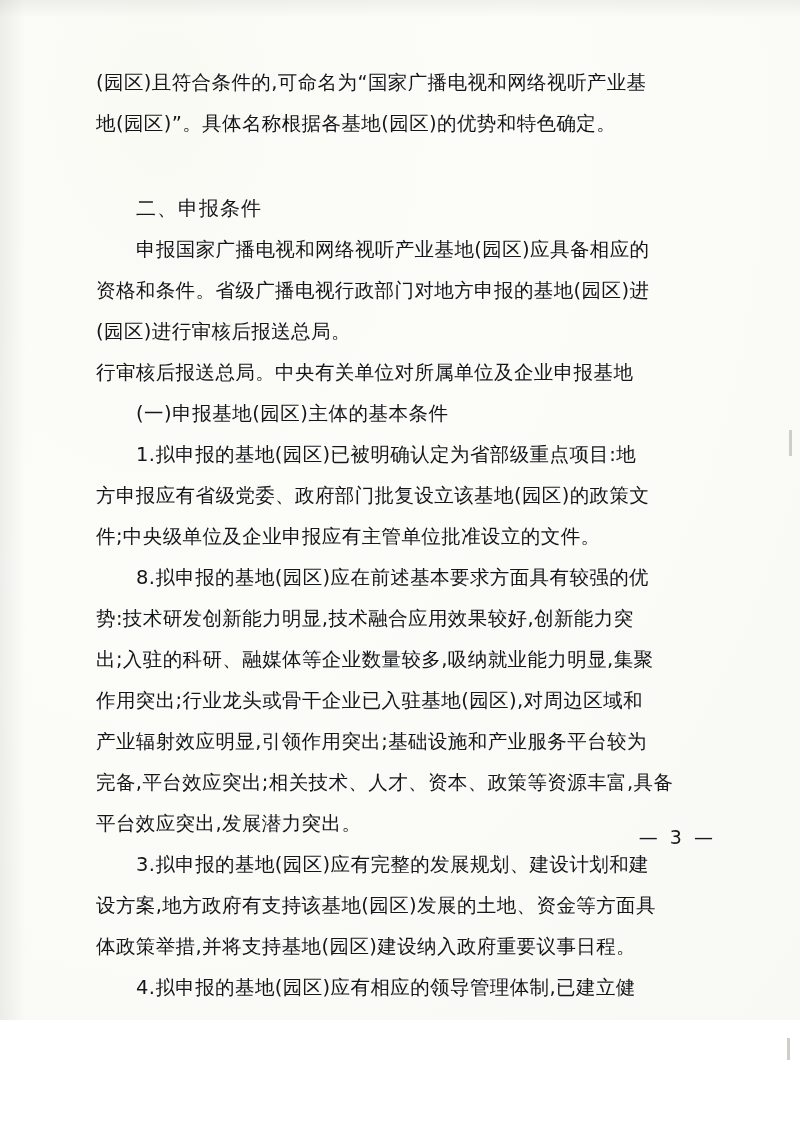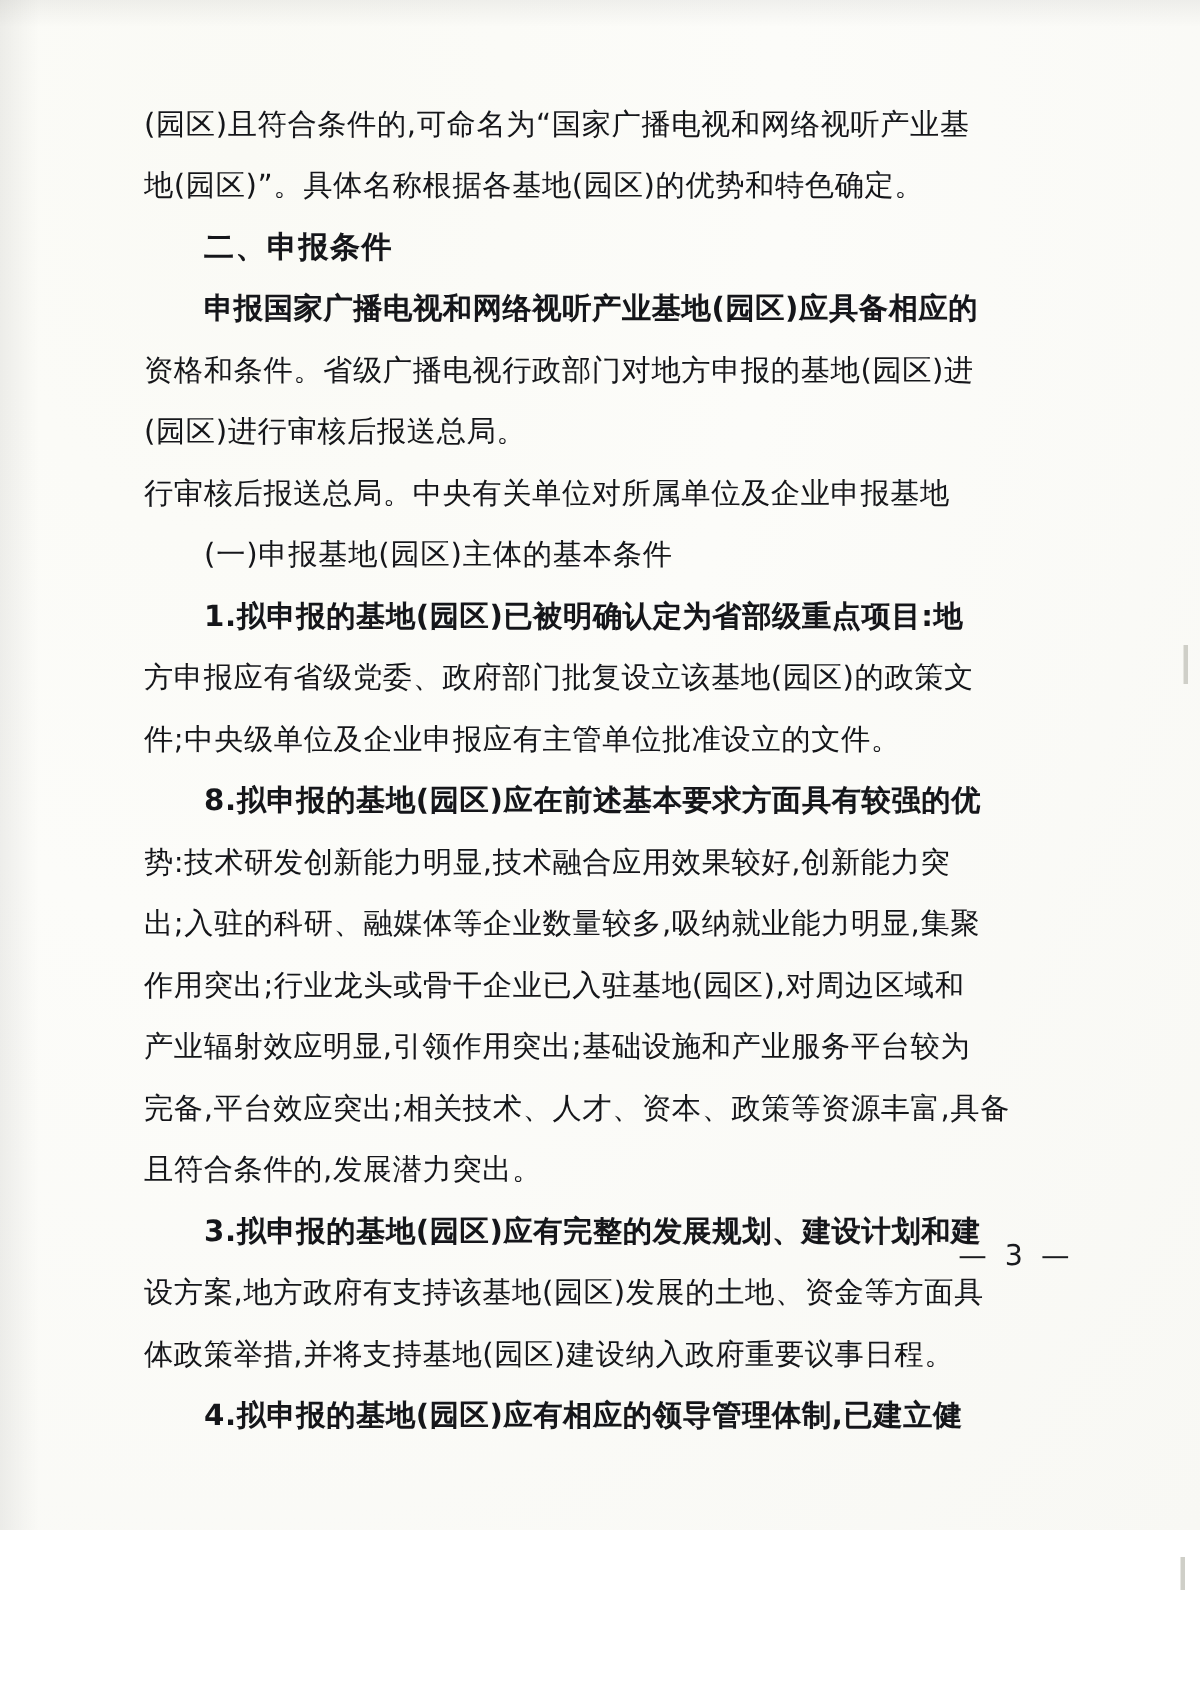--- a/index.html
+++ b/index.html
@@ -38,28 +38,28 @@
   }
   .line {
     font-size: 19.5px;
     line-height: 41px;
     letter-spacing: 0.4px;
     white-space: nowrap;
     font-weight: 500;
   }
   .line.indent2 {
     text-indent: 40px;
-    font-weight: bold;
   }
   .heading {
     font-size: 20px;
     line-height: 41px;
-    font-weight: 700;
+    font-weight: 400;
     text-indent: 40px;
     letter-spacing: 1px;
+    margin-top: 44px;
   }
   .subheading {
     font-size: 19.5px;
     line-height: 41px;
     font-weight: 400;
     text-indent: 40px;
     letter-spacing: 0.5px;
   }
   .page-number {
     position: absolute;
@@ -108,21 +108,21 @@
     <div class="subheading">(一)申报基地(园区)主体的基本条件</div>
     <div class="line indent2">1.拟申报的基地(园区)已被明确认定为省部级重点项目:地</div>
     <div class="line">方申报应有省级党委、政府部门批复设立该基地(园区)的政策文</div>
     <div class="line">件;中央级单位及企业申报应有主管单位批准设立的文件。</div>
     <div class="line indent2">8.拟申报的基地(园区)应在前述基本要求方面具有较强的优</div>
     <div class="line">势:技术研发创新能力明显,技术融合应用效果较好,创新能力突</div>
     <div class="line">出;入驻的科研、融媒体等企业数量较多,吸纳就业能力明显,集聚</div>
     <div class="line">作用突出;行业龙头或骨干企业已入驻基地(园区),对周边区域和</div>
     <div class="line">产业辐射效应明显,引领作用突出;基础设施和产业服务平台较为</div>
     <div class="line">完备,平台效应突出;相关技术、人才、资本、政策等资源丰富,具备</div>
-    <div class="line">且符合条件的,发展潜力突出。</div>
+    <div class="line">平台效应突出,发展潜力突出。</div>
     <div class="line indent2">3.拟申报的基地(园区)应有完整的发展规划、建设计划和建</div>
     <div class="line">设方案,地方政府有支持该基地(园区)发展的土地、资金等方面具</div>
     <div class="line">体政策举措,并将支持基地(园区)建设纳入政府重要议事日程。</div>
     <div class="line indent2">4.拟申报的基地(园区)应有相应的领导管理体制,已建立健</div>
   </div>
 
   <div class="page-number">— 3 —</div>
 
   <div class="edge-mark m1"></div>
   <div class="edge-mark m2"></div>

